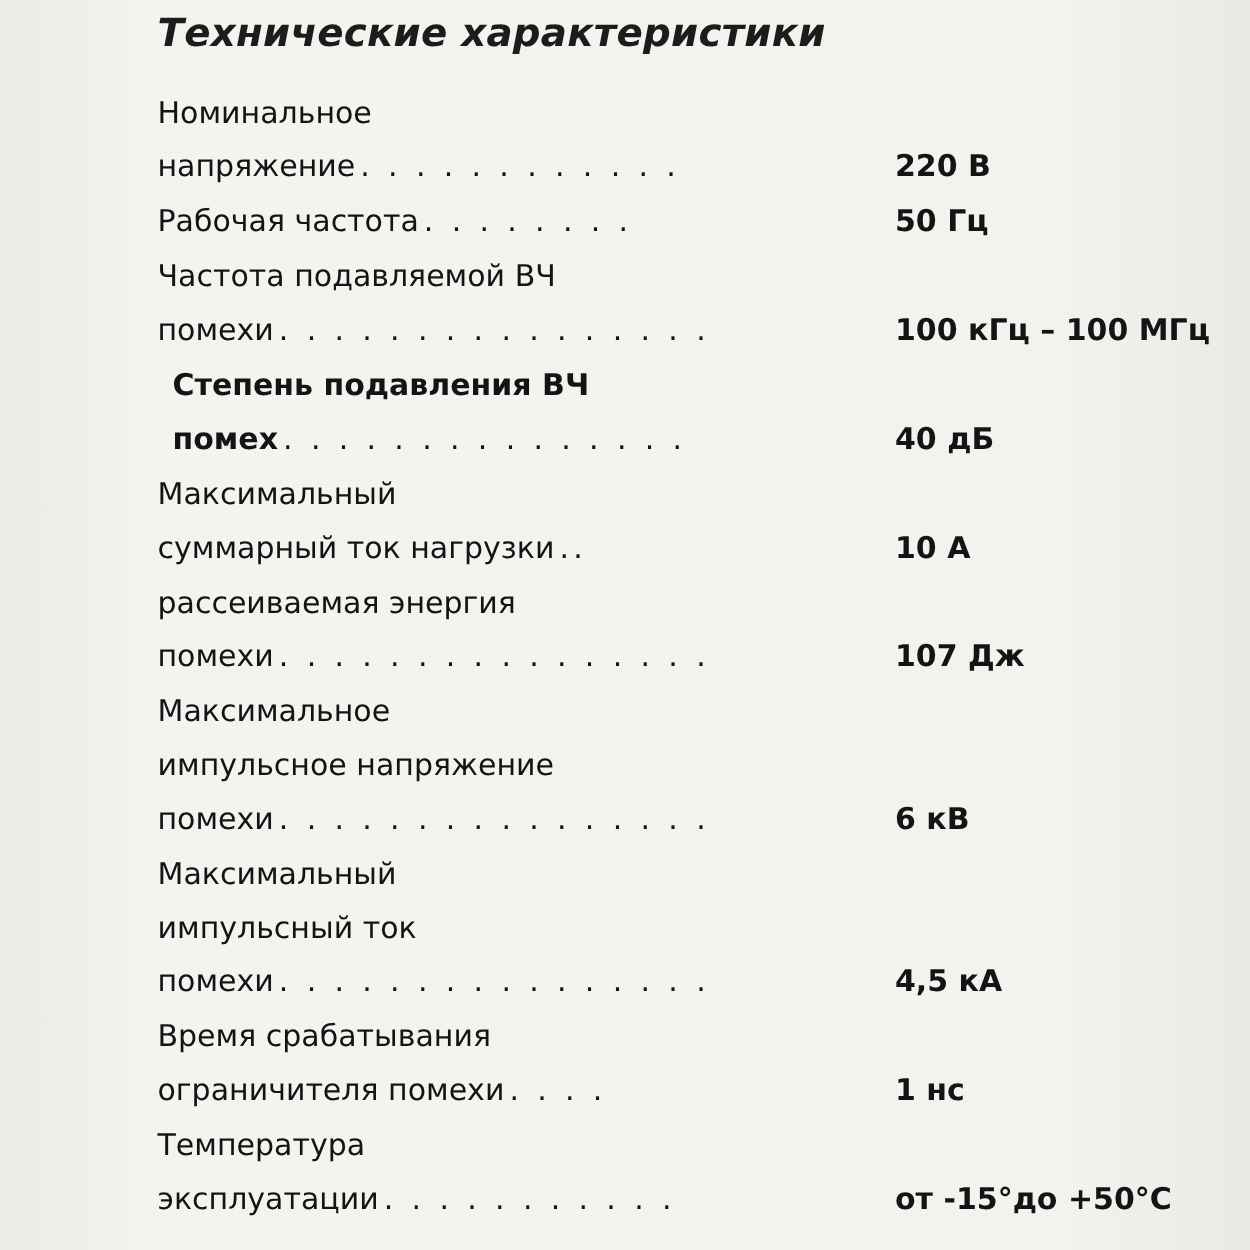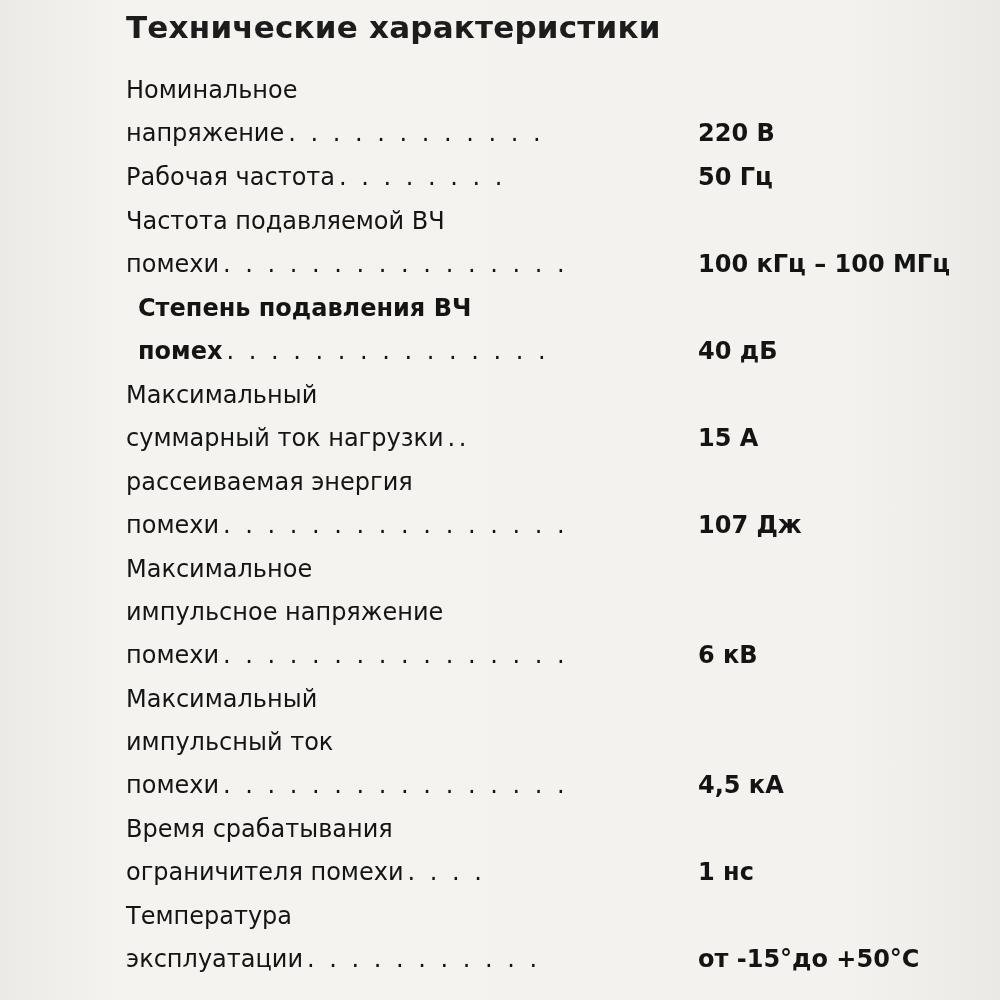--- a/index.html
+++ b/index.html
@@ -19,20 +19,21 @@
     height: 1000px;
     background: linear-gradient(90deg, #eceae6 0%, #f4f3f0 12%, #f3f2ef 85%, #ebe9e5 100%);
   }
   .spec-sheet {
     position: absolute;
     left: 126px;
     top: 0px;
     width: 790px;
   }
   .title {
+    font-style: italic;
     font-weight: 600;
     font-size: 31px;
     line-height: 1.25;
     color: #1c1c1c;
     letter-spacing: 0.2px;
     margin-top: 8px;
     margin-bottom: 22px;
     white-space: nowrap;
   }
   .rows {
@@ -63,21 +64,21 @@
     letter-spacing: 3.5px;
     padding: 0 4px;
     color: #141414;
   }
   .value {
     font-weight: 700;
     padding-left: 2px;
   }
   .value-col {
     position: absolute;
-    left: 570px;
+    left: 588px;
   }
   .line.has-value {
     position: relative;
   }
 </style>
 </head>
 <body>
 
 <div class="page">
   <div class="spec-sheet">
@@ -120,21 +121,21 @@
             <span class="value value-col">40 дБ</span>
           </div>
         </div>
         <div class="row">
           <div class="line">
             <span class="label">Максимальный</span>
           </div>
           <div class="line has-value">
             <span class="label">суммарный ток нагрузки</span>
             <span class="leader">..</span>
-            <span class="value value-col">15 А</span>
+            <span class="value value-col">10 А</span>
           </div>
         </div>
         <div class="row">
           <div class="line">
             <span class="label">рассеиваемая энергия</span>
           </div>
           <div class="line has-value">
             <span class="label">помехи</span>
             <span class="leader">. . . . . . . . . . . . . . . .</span>
             <span class="value value-col">107 Дж</span>

